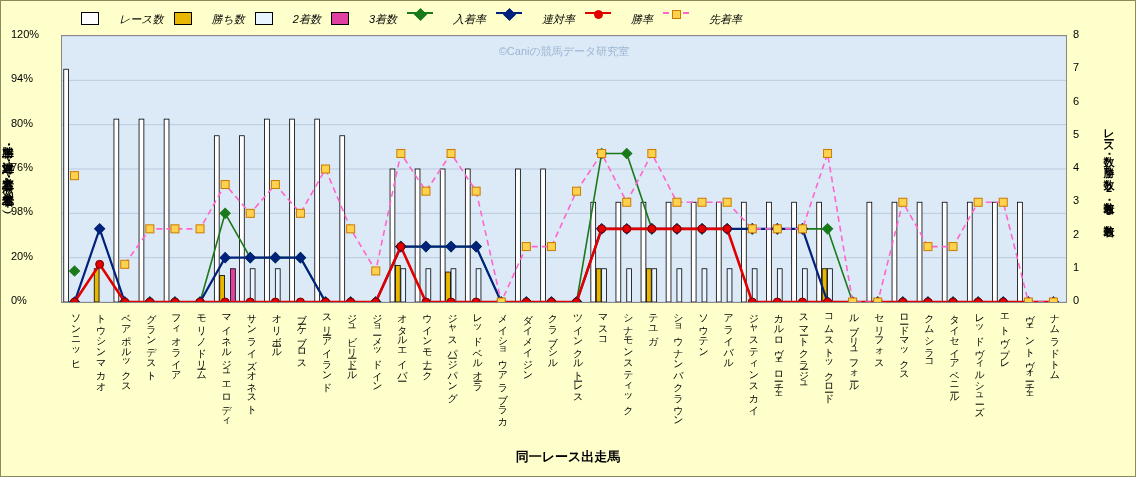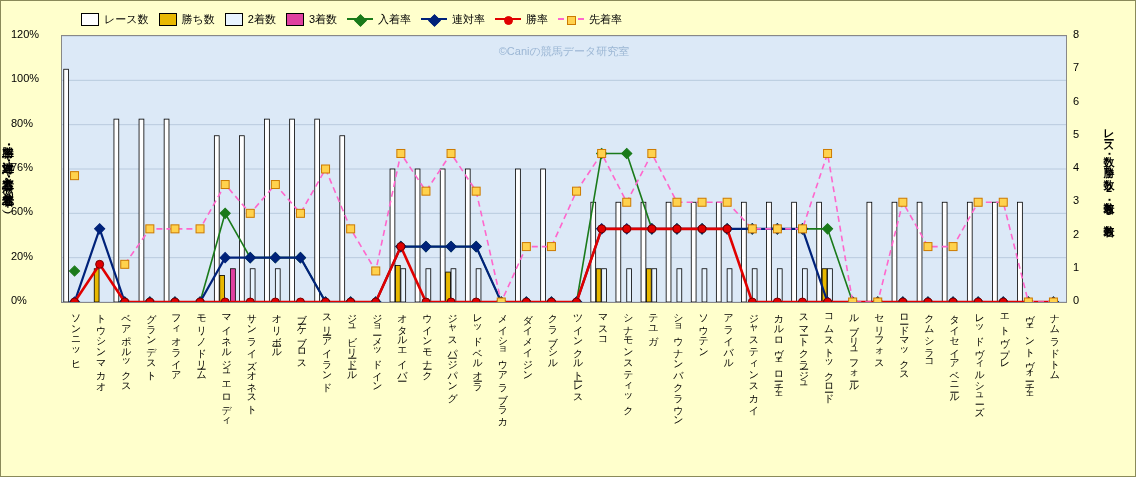--- a/index.html
+++ b/index.html
@@ -1,20 +1,20 @@
 <!DOCTYPE html>
 <html><head>
 <meta charset="utf-8">
 <style>
   html,body{margin:0;padding:0;}
   body{width:1136px;height:477px;background:#ffffcc;font-family:"Liberation Sans",sans-serif;overflow:hidden;}
   #wrap{position:relative;width:1136px;height:477px;box-sizing:border-box;border:1px solid #8a8a5a;background:#ffffcc;}
   
   #legend{position:absolute;left:80px;top:8px;width:900px;height:20px;display:flex;align-items:center;gap:10px;font-size:11px;color:#000;}
-  .lg{display:flex;align-items:center;gap:5px;white-space:nowrap;}
+  .lg{display:flex;gap:20px;white-space:nowrap;font-style:italic;}
   .swatch-bar{width:16px;height:11px;border:1px solid #000;display:inline-block;}
   .swatch-line{width:26px;height:0;border-top:2px solid #000;display:inline-block;position:relative;}
   .swatch-line.dash{border-top-style:dashed;}
   .mk{position:absolute;left:9px;top:-4px;width:7px;height:7px;}
   .mk.diamond{transform:rotate(45deg);}
   .mk.circle{border-radius:50%;}
   
   #plot{position:absolute;left:60px;top:34px;width:1006px;height:268px;background:#dce9f7;border:1px solid #888;box-sizing:border-box;}
   .wm{position:absolute;left:50%;transform:translateX(-50%);top:8px;font-size:11px;color:#9bb6d4;white-space:nowrap;}
   
@@ -323,24 +323,24 @@
           <rect x="937.25" y="162.25" width="8" height="8" fill="#ffd24d" stroke="#cc7a00" stroke-width="1"></rect>
           <rect x="962.35" y="262.00" width="8" height="8" fill="#ffd24d" stroke="#cc7a00" stroke-width="1"></rect>
           <rect x="987.45" y="262.00" width="8" height="8" fill="#ffd24d" stroke="#cc7a00" stroke-width="1"></rect>
         </g>
       </svg>
   </div>
 
   <div id="yticks">
       <div class="ylab" style="left: 10px; top: 293px;">0%</div>
       <div class="ylab" style="left: 10px; top: 248.667px;">20%</div>
-      <div class="ylab" style="left: 10px; top: 204.333px;">60%</div>
+      <div class="ylab" style="left: 10px; top: 204.333px;">98%</div>
       <div class="ylab" style="left: 10px; top: 160px;">76%</div>
       <div class="ylab" style="left: 10px; top: 115.667px;">80%</div>
-      <div class="ylab" style="left: 10px; top: 71.3333px;">100%</div>
+      <div class="ylab" style="left: 10px; top: 71.3333px;">94%</div>
       <div class="ylab" style="left: 10px; top: 27px;">120%</div>
     </div>
   <div id="yticks2">
       <div class="ylab2" style="left: 1072px; top: 293px;">0</div>
       <div class="ylab2" style="left: 1072px; top: 259.75px;">1</div>
       <div class="ylab2" style="left: 1072px; top: 226.5px;">2</div>
       <div class="ylab2" style="left: 1072px; top: 193.25px;">3</div>
       <div class="ylab2" style="left: 1072px; top: 160px;">4</div>
       <div class="ylab2" style="left: 1072px; top: 126.75px;">5</div>
       <div class="ylab2" style="left: 1072px; top: 93.5px;">6</div>
@@ -383,13 +383,14 @@
       <div class="xl" style="left: 810.75px;">セリフォス</div>
       <div class="xl" style="left: 835.85px;">ロードマックス</div>
       <div class="xl" style="left: 860.95px;">クムシラコ</div>
       <div class="xl" style="left: 886.05px;">タイセイアベニール</div>
       <div class="xl" style="left: 911.15px;">レッドヴィルシューズ</div>
       <div class="xl" style="left: 936.25px;">エトヴプレ</div>
       <div class="xl" style="left: 961.35px;">ヴェントヴォーチェ</div>
       <div class="xl" style="left: 986.45px;">ナムラドトム</div>
     </div>
 
+  <div id="xtitle">同一レース出走馬</div>
 </div>
 
 </body></html>

